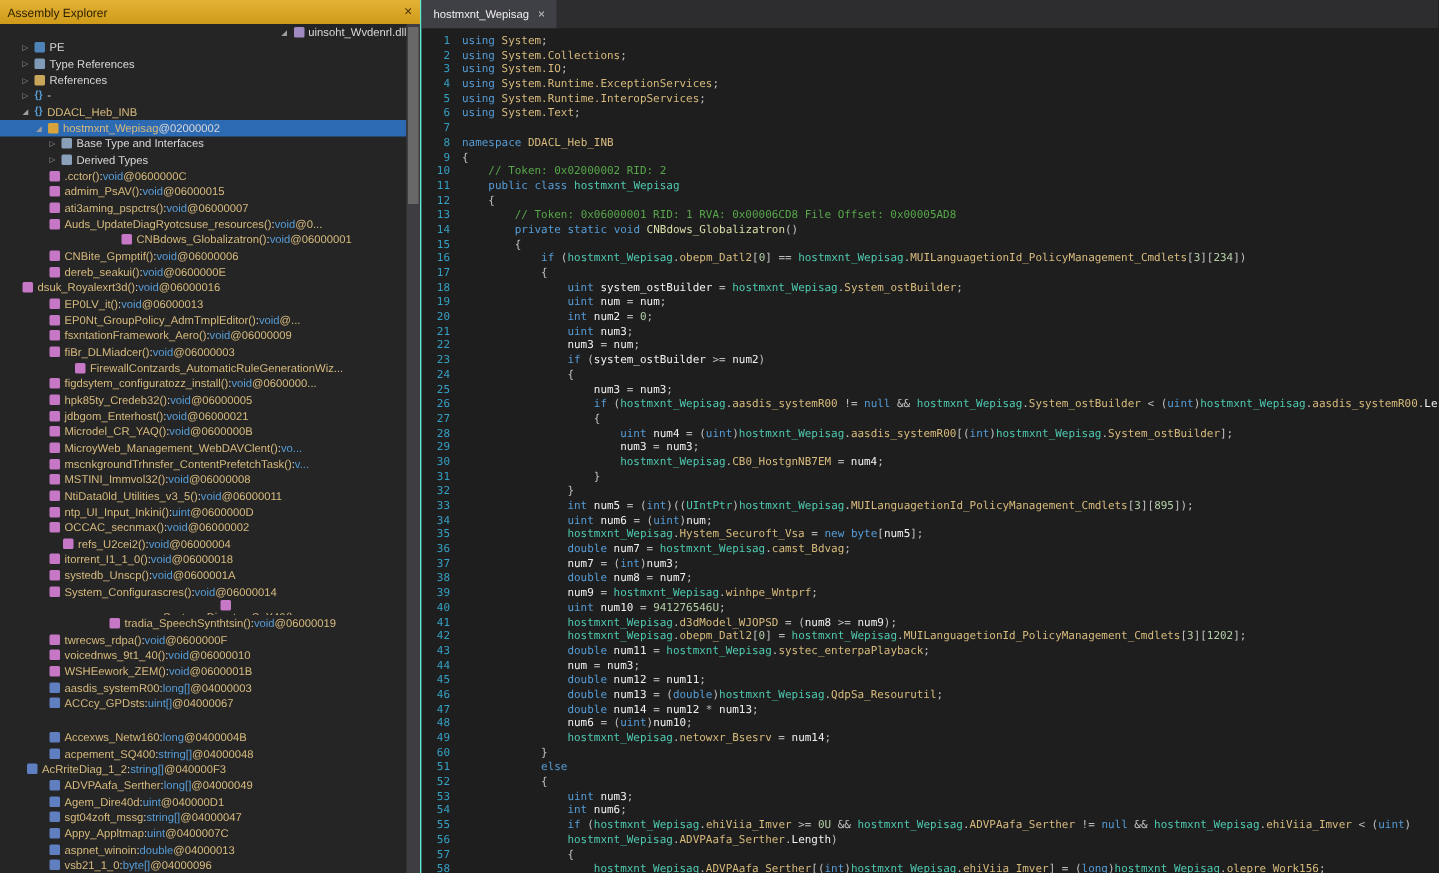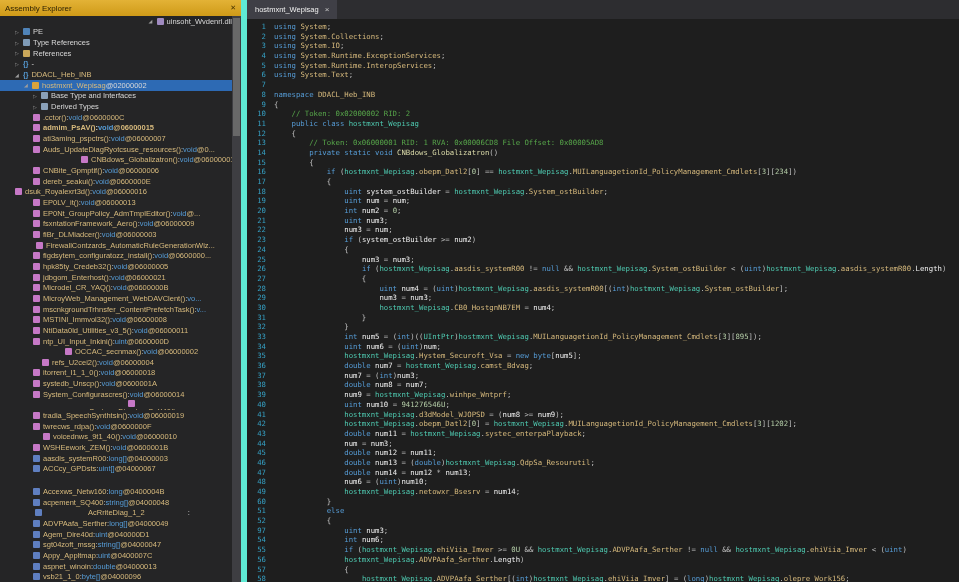--- a/index.html
+++ b/index.html
@@ -1,21 +1,21 @@
 <!DOCTYPE html>
 <html><head>
 <meta charset="utf-8">
 <style>
   *{box-sizing:border-box;margin:0;padding:0}
   html,body{width:959px;height:582px;overflow:hidden}
   body{background:#1e1e1e;font-family:"Liberation Sans",sans-serif}
   .app{display:flex;width:959px;height:582px}
 
   
-  .left{width:247px;flex:none;background:#252526;display:flex;flex-direction:column;border-right:6px solid #5eead4}
+  .left{width:281px;flex:none;background:#252526;display:flex;flex-direction:column;border-right:1px solid #5eead4}
   .lhdr{height:16px;flex:none;background:linear-gradient(#e3b236,#cf9a18);color:#2a1e00;font-size:8px;
         display:flex;align-items:center;justify-content:space-between;padding:0 5px}
   .hx{color:#4a3500;font-size:7px}
   .treewrap{flex:1;display:flex;overflow:hidden}
   .tree{flex:1;overflow:hidden}
   .trow{height:10.66px;display:flex;align-items:center;white-space:nowrap;overflow:hidden;font-size:7.5px;color:#d0d0d0}
   .trow.sel{background:#2d6ab4}
   .exp{width:8px;flex:none;color:#9d9d9d;font-size:5px;text-align:left}
   .ic{width:7px;height:7px;flex:none;margin-right:3px;border-radius:1px;display:inline-block}
   .ic-ns{width:auto;height:auto;background:none;color:#569cd6;font-weight:700;font-size:7px;line-height:7px}
@@ -110,21 +110,21 @@
             <span class="ic ic-dt"></span>
             <span class="c-wh">Derived Types</span>
           </div>
           <div class="trow" style="padding-left: 33px; align-items: center;">
             <span class="ic ic-m"></span>
             <span class="c-go">.cctor()</span>
             <span class="c-wh"> : </span>
             <span class="c-kw">void</span>
             <span class="c-go"> @0600000C</span>
           </div>
-          <div class="trow" style="padding-left: 33px; font-weight: bold;">
+          <div class="trow" style="padding-left: 33px;">
             <span class="ic ic-m"></span>
             <span class="c-go">admim_PsAV()</span>
             <span class="c-wh"> : </span>
             <span class="c-kw">void</span>
             <span class="c-go"> @06000015</span>
           </div>
           <div class="trow" style="padding-left: 33px;">
             <span class="ic ic-m"></span>
             <span class="c-go">ati3aming_pspctrs()</span>
             <span class="c-wh"> : </span>
@@ -187,21 +187,21 @@
             <span class="c-kw">void</span>
             <span class="c-go"> @06000009</span>
           </div>
           <div class="trow" style="padding-left: 33px;">
             <span class="ic ic-m"></span>
             <span class="c-go">fiBr_DLMiadcer()</span>
             <span class="c-wh"> : </span>
             <span class="c-kw">void</span>
             <span class="c-go"> @06000003</span>
           </div>
-          <div class="trow" style="padding-left: 36px;">
+          <div class="trow" style="padding-left: 50px;">
             <span class="ic ic-m"></span>
             <span class="c-go">FirewallContzards_AutomaticRuleGenerationWiz...</span>
           </div>
           <div class="trow" style="padding-left: 33px;">
             <span class="ic ic-m"></span>
             <span class="c-go">figdsytem_configuratozz_install()</span>
             <span class="c-wh"> : </span>
             <span class="c-kw">void</span>
             <span class="c-go"> @0600000...</span>
           </div>
@@ -252,21 +252,21 @@
             <span class="c-kw">void</span>
             <span class="c-go"> @06000011</span>
           </div>
           <div class="trow" style="padding-left: 33px;">
             <span class="ic ic-m"></span>
             <span class="c-go">ntp_UI_Input_Inkini()</span>
             <span class="c-wh"> : </span>
             <span class="c-kw">uint</span>
             <span class="c-go"> @0600000D</span>
           </div>
-          <div class="trow" style="padding-left: 17px; margin-left: 48px;">
+          <div class="trow" style="padding-left: 33px;">
             <span class="ic ic-m"></span>
             <span class="c-go">OCCAC_secnmax()</span>
             <span class="c-wh"> : </span>
             <span class="c-kw">void</span>
             <span class="c-go"> @06000002</span>
           </div>
           <div class="trow" style="padding-left: 42px;">
             <span class="ic ic-m"></span>
             <span class="c-go">refs_U2cei2()</span>
             <span class="c-wh"> : </span>
@@ -294,35 +294,35 @@
             <span class="c-kw">void</span>
             <span class="c-go"> @06000014</span>
           </div>
           <div class="trow" style="padding-left: 33px; flex-direction: column;">
             <span class="ic ic-m"></span>
             <span class="c-go">System_DirectorySeX40()</span>
             <span class="c-wh"> : </span>
             <span class="c-kw">void</span>
             <span class="c-go"> @0600001F</span>
           </div>
-          <div class="trow" style="padding-left: 33px;">
+          <div class="trow" style="padding-left: 33px; margin-left: 40px;">
             <span class="ic ic-m"></span>
             <span class="c-go">tradia_SpeechSynthtsin()</span>
             <span class="c-wh"> : </span>
             <span class="c-kw">void</span>
             <span class="c-go"> @06000019</span>
           </div>
           <div class="trow" style="padding-left: 33px;">
             <span class="ic ic-m"></span>
             <span class="c-go">twrecws_rdpa()</span>
             <span class="c-wh"> : </span>
             <span class="c-kw">void</span>
             <span class="c-go"> @0600000F</span>
           </div>
-          <div class="trow" style="padding-left: 33px; margin-left: 10px;">
+          <div class="trow" style="padding-left: 33px;">
             <span class="ic ic-m"></span>
             <span class="c-go">voicednws_9t1_40()</span>
             <span class="c-wh"> : </span>
             <span class="c-kw">void</span>
             <span class="c-go"> @06000010</span>
           </div>
           <div class="trow" style="padding-left: 33px; text-align: center;">
             <span class="ic ic-m"></span>
             <span class="c-go">WSHEework_ZEM()</span>
             <span class="c-wh"> : </span>
@@ -350,21 +350,21 @@
             <span class="c-kw">long</span>
             <span class="c-go"> @0400004B</span>
           </div>
           <div class="trow" style="padding-left: 33px;">
             <span class="ic ic-f"></span>
             <span class="c-go">acpement_SQ400</span>
             <span class="c-wh"> : </span>
             <span class="c-kw">string[]</span>
             <span class="c-go"> @04000048</span>
           </div>
-          <div class="trow" style="padding-left: 35px; gap: 43px;">
+          <div class="trow" style="padding-left: 18px;">
             <span class="ic ic-f"></span>
             <span class="c-go">AcRriteDiag_1_2</span>
             <span class="c-wh"> : </span>
             <span class="c-kw">string[]</span>
             <span class="c-go"> @040000F3</span>
           </div>
           <div class="trow" style="padding-left: 33px;">
             <span class="ic ic-f"></span>
             <span class="c-go">ADVPAafa_Serther</span>
             <span class="c-wh"> : </span>
@@ -474,21 +474,21 @@
           <div>43</div>
           <div>44</div>
           <div>45</div>
           <div>46</div>
           <div>47</div>
           <div>48</div>
           <div>49</div>
           <div>60</div>
           <div>51</div>
           <div>52</div>
-          <div>97</div>
+          <div>53</div>
           <div>54</div>
           <div>55</div>
           <div>56</div>
           <div>57</div>
           <div>58</div>
         </div>
       <div class="code">
           <div><span class="k-kw">using</span><span class="k-pl"> </span><span class="k-go">System</span><span class="k-pl">;</span></div>
           <div><span class="k-kw">using</span><span class="k-pl"> </span><span class="k-go">System.Collections</span><span class="k-pl">;</span></div>
           <div><span class="k-kw">using</span><span class="k-pl"> </span><span class="k-go">System.IO</span><span class="k-pl">;</span></div>

